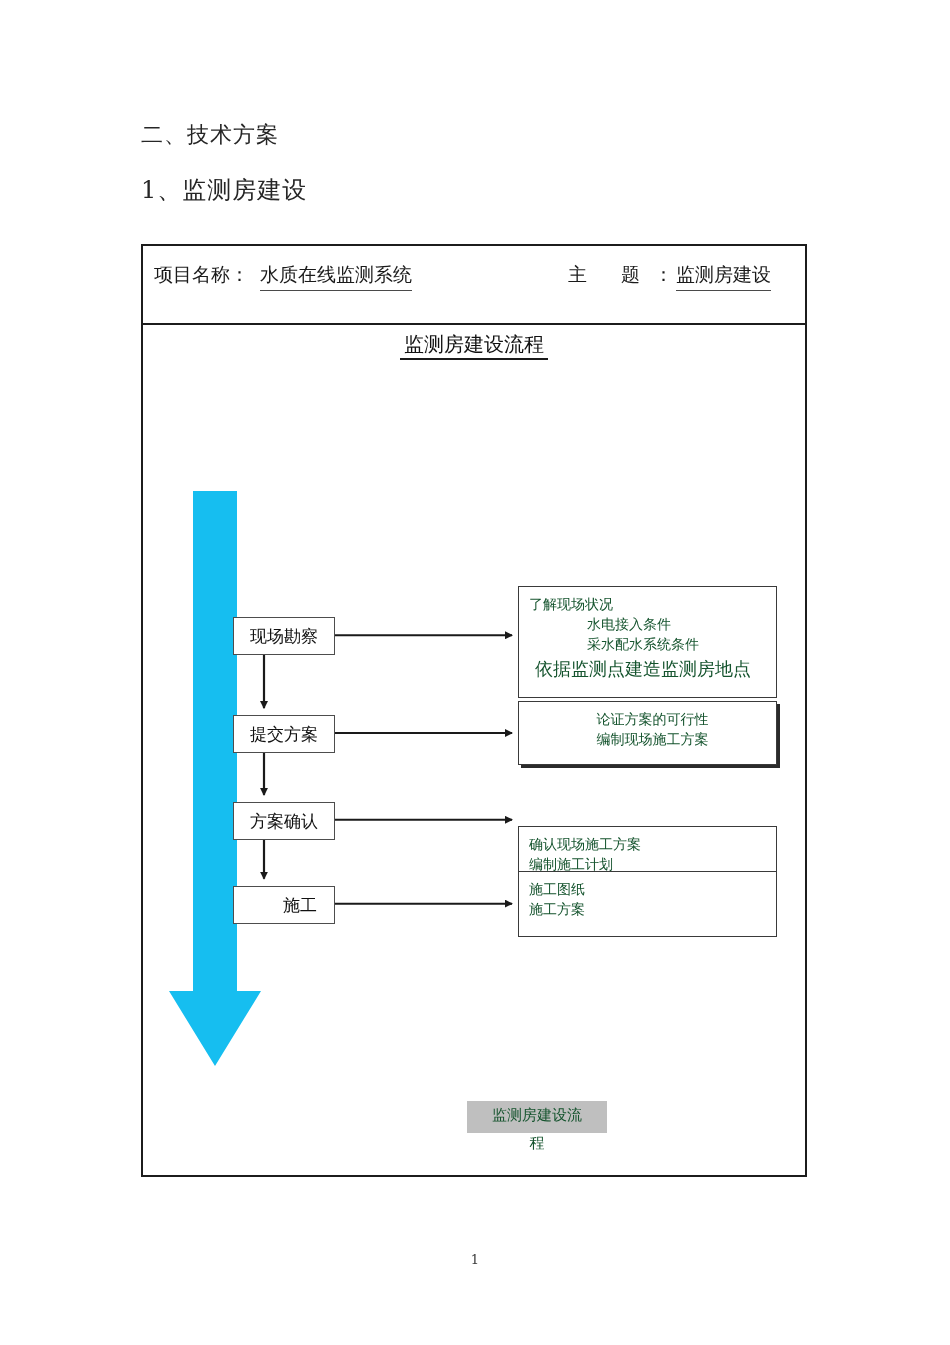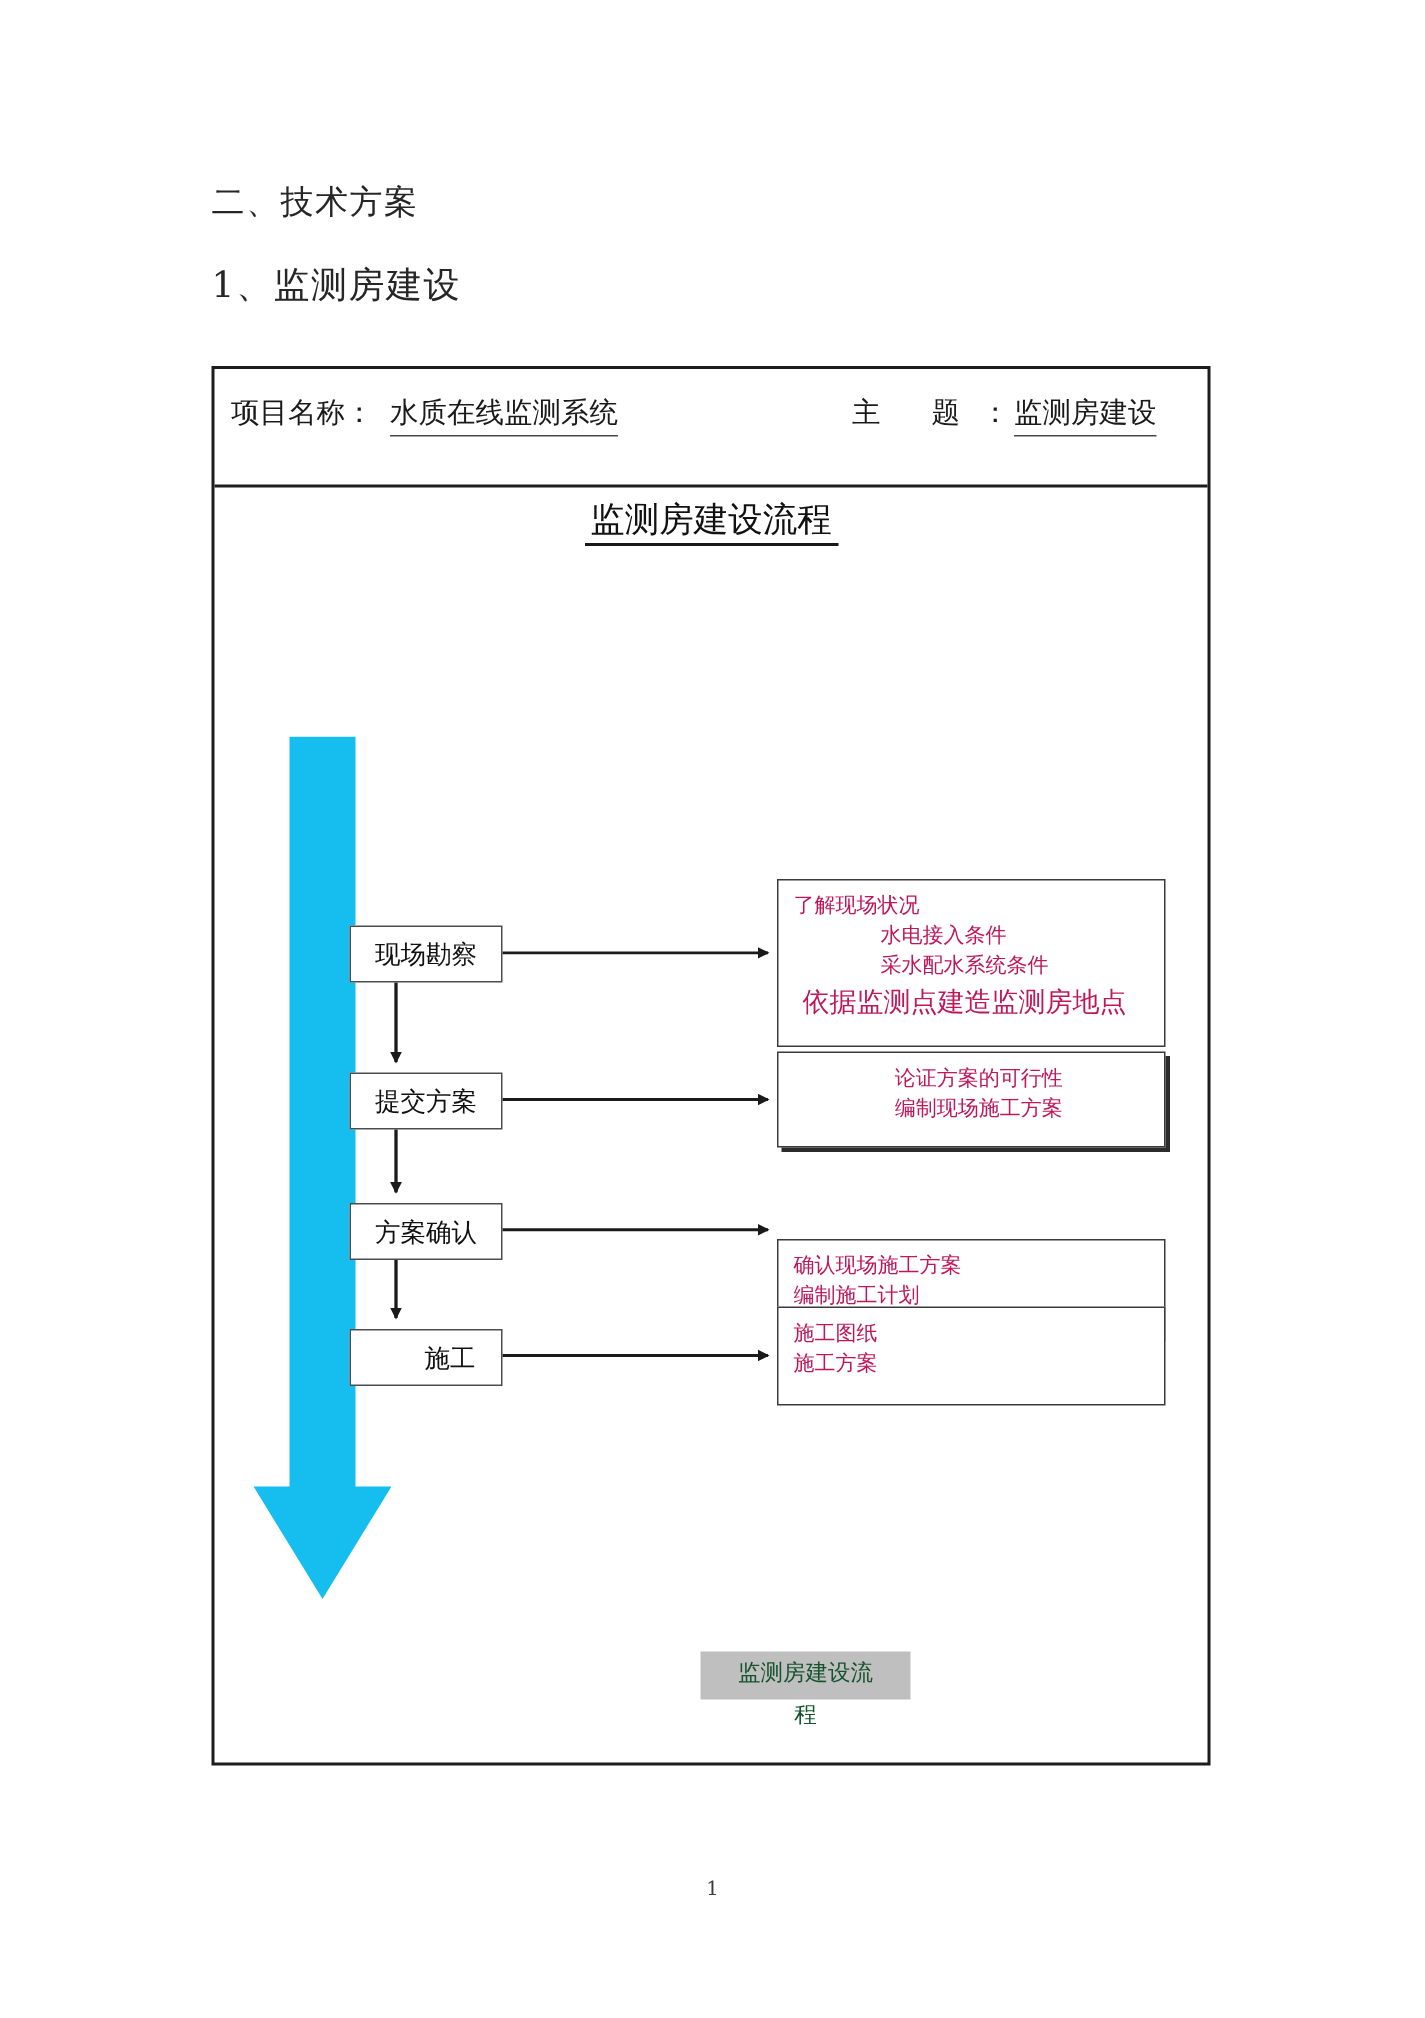--- a/index.html
+++ b/index.html
@@ -83,21 +83,21 @@
     bottom: 0;
   }
 
   .chart-title {
     position: absolute;
     left: 0;
     right: 0;
     top: 20px;
     text-align: center;
     font-family: Liberation Sans, sans-serif;
-    font-size: 23px;
+    font-size: 20px;
     color: #111111;
   }
   .chart-title span {
     border-bottom: 2px solid #1a1a1a;
     padding: 0 4px 3px 4px;
   }
 
   
   .cyan-arrow {
     position: absolute;
@@ -132,21 +132,21 @@
   
   .desc-box {
     position: absolute;
     left: 375px;
     width: 259px;
     border: 1.5px solid #3a3a3a;
     background: #ffffff;
     box-sizing: border-box;
     font-family: "DejaVu Serif", "Liberation Serif", serif;
     font-size: 14px;
-    color: #be185d;
+    color: #14532d;
     padding: 8px 0 8px 10px;
     line-height: 1.42;
   }
   #desc-0 { top: 275px; height: 112px; }
   #desc-1 { top: 390px; height: 64px; box-shadow: 3px 3px 0 0 #2b2b2b; text-align: center; }
   #desc-2 { top: 480px; height: 68px; margin-top: 35px; }
   #desc-3 { top: 560px; height: 66px; }
 
   .desc-line { white-space: nowrap; }
   .desc-line.indent { padding-left: 58px; }

